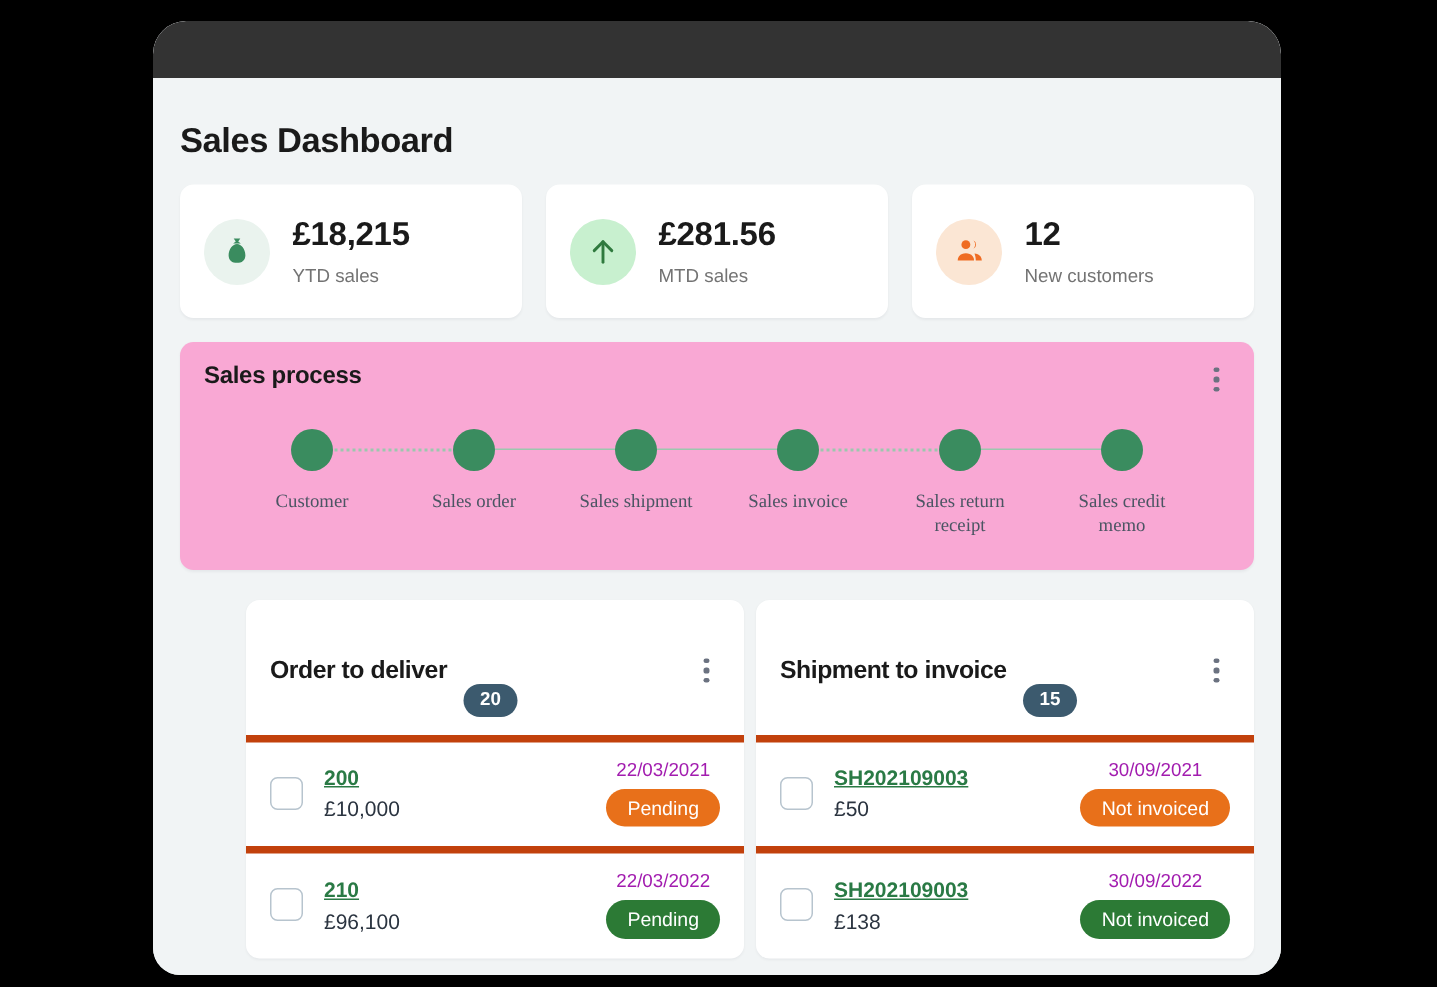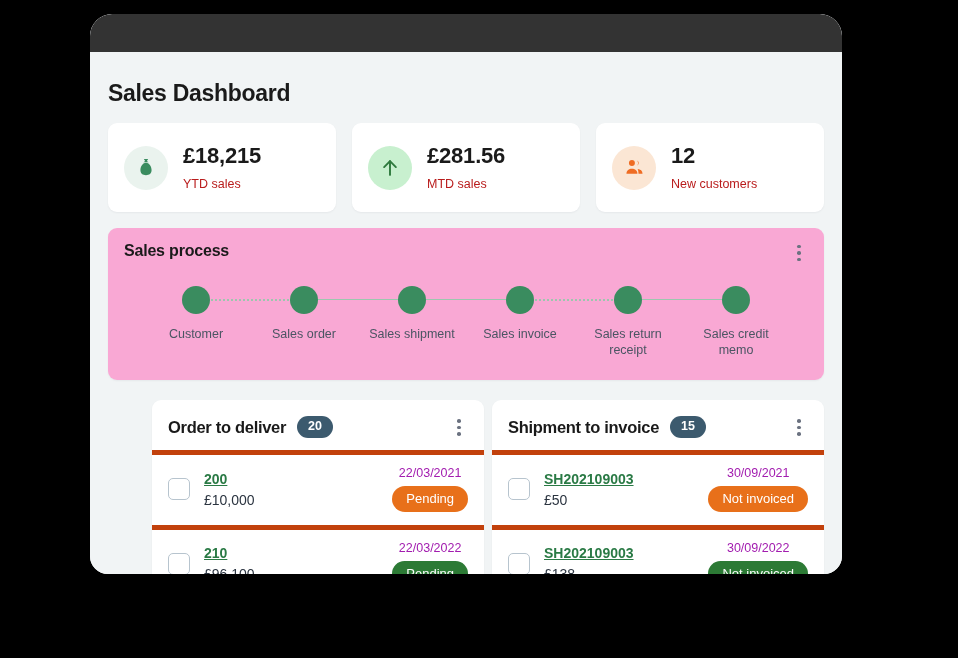--- a/index.html
+++ b/index.html
@@ -9,24 +9,24 @@
     width: 958px;
     height: 658px;
     overflow: hidden;
     background: #000000;
     font-family: "Liberation Sans", sans-serif;
   }
 
   
   .device {
     position: absolute;
-    left: 90px;
+    left: 102px;
     top: 14px;
     width: 752px;
-    height: 560px;
+    height: 636px;
     border-radius: 22px 22px 18px 18px;
     background: #f1f4f5;
     overflow: hidden;
     box-shadow: 0 10px 26px rgba(0,0,0,0.45);
   }
 
   .titlebar {
     height: 38px;
     background: #333333;
     border-radius: 22px 22px 0 0;
@@ -85,21 +85,21 @@
   .kpi-text { display: flex; flex-direction: column; gap: 9px; }
   .kpi-value {
     font-size: 22px;
     font-weight: bold;
     color: #1a1a1a;
     letter-spacing: -0.2px;
     line-height: 1.1;
   }
   .kpi-label {
     font-size: 12.5px;
-    color: #b91c1c;
+    color: #737373;
   }
 
   
   .panel {
     background: #f9a8d4;
     border-radius: 9px;
     box-shadow: 0 1px 2px rgba(16,24,40,0.05);
   }
   .process-panel {
     padding: 14px 16px 22px 16px;
@@ -141,20 +141,21 @@
     display: flex;
     padding: 14px 18px 0 18px;
     position: relative;
   }
   .step {
     flex: 1;
     display: flex;
     flex-direction: column;
     align-items: center;
     position: relative;
+    font-family: Liberation Serif, serif;
   }
   .node {
     width: 28px;
     height: 28px;
     border-radius: 50%;
     background: #3a8c5f;
     position: relative;
     z-index: 2;
   }
   .connector {
@@ -203,20 +204,21 @@
     letter-spacing: -0.3px;
   }
   .count-badge {
     background: #3c5a6e;
     color: #ffffff;
     font-size: 12.5px;
     font-weight: bold;
     border-radius: 11px;
     padding: 3px 11px;
     line-height: 1.25;
+    margin-top: 40px;
   }
   .list-item {
     display: flex;
     align-items: center;
     padding: 11px 16px 13px 16px;
     border-top: 5px solid #c2410c;
     gap: 14px;
   }
   .checkbox {
     width: 22px;

